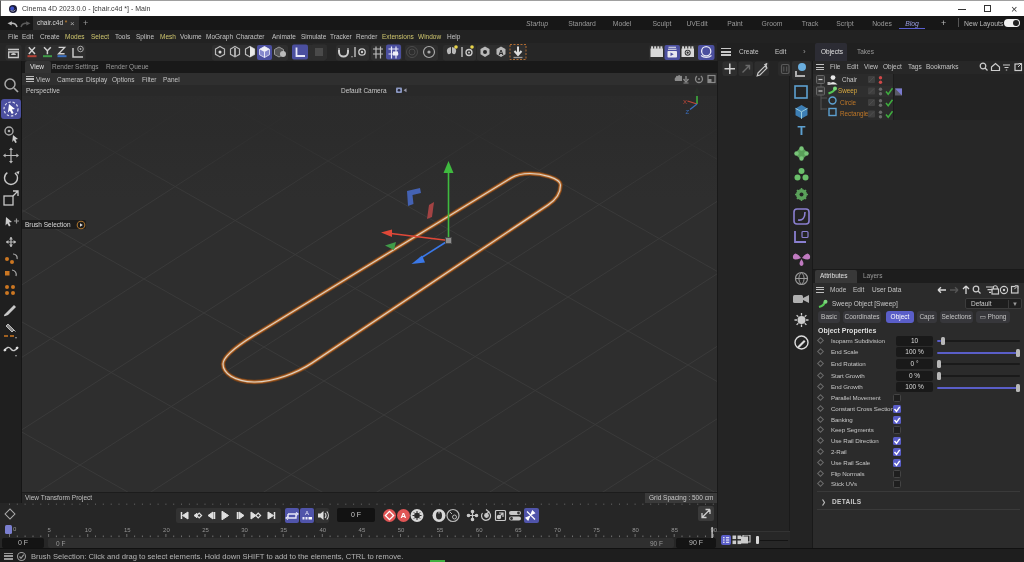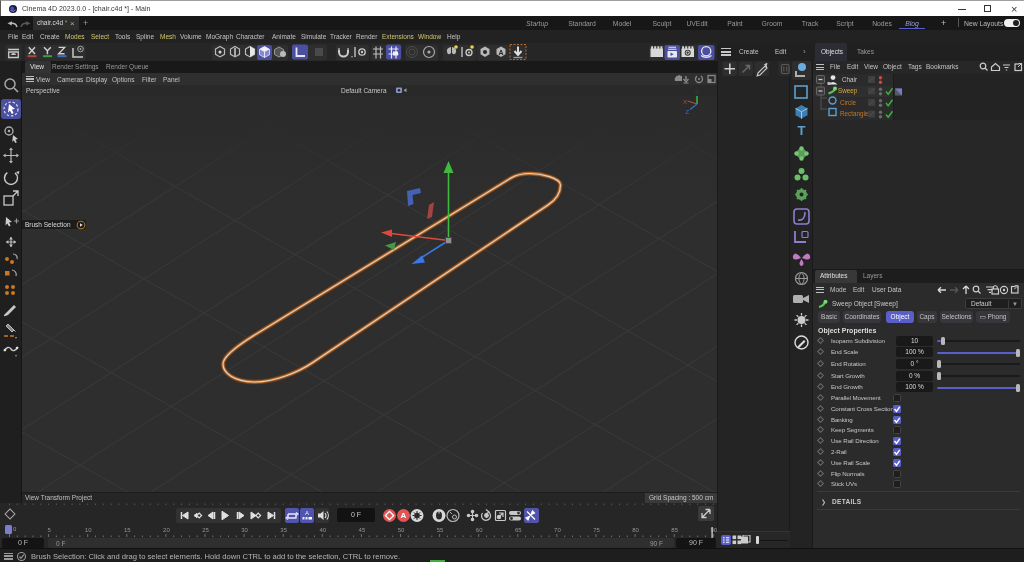--- a/index.html
+++ b/index.html
@@ -935,15 +935,15 @@
 <div class="abs" style="left:0;top:548px;width:1024px;height:14px;background:#1e1e1e;border-top:1px solid #111;">
  <div class="abs" style="left:4px;top:3.5px;width:9px;height:7px;">
         <div style="height:1.4px;background:#999;margin-bottom:1.6px;"></div>
         <div style="height:1.4px;background:#999;margin-bottom:1.6px;"></div>
         <div style="height:1.4px;background:#999;"></div>
       </div>
  <svg class="abs" style="left:17px;top:2.5px" width="10" height="10">
         <circle cx="4.5" cy="4.5" r="4" fill="none" stroke="#999" stroke-width="1.1"></circle>
         <path d="M2.5 4.5 l1.5 1.8 l2.8-3.6" stroke="#999" stroke-width="1.2" fill="none"></path>
       </svg>
- <div class="abs" style="left:31px;top:2.5px;font-size:7.6px;color:#b5b5b5;">Brush Selection: Click and drag to select elements. Hold down CTRL to add to the selection, CTRL to remove.</div>
+ <div class="abs" style="left:31px;top:2.5px;font-size:7.6px;color:#b5b5b5;">Brush Selection: Click and drag to select elements. Hold down SHIFT to add to the elements, CTRL to remove.</div>
  <div class="abs" style="left:430px;top:10.5px;width:15px;height:3.5px;background:#3fae3f;"></div>
 </div>
 </div>
 </body></html>

